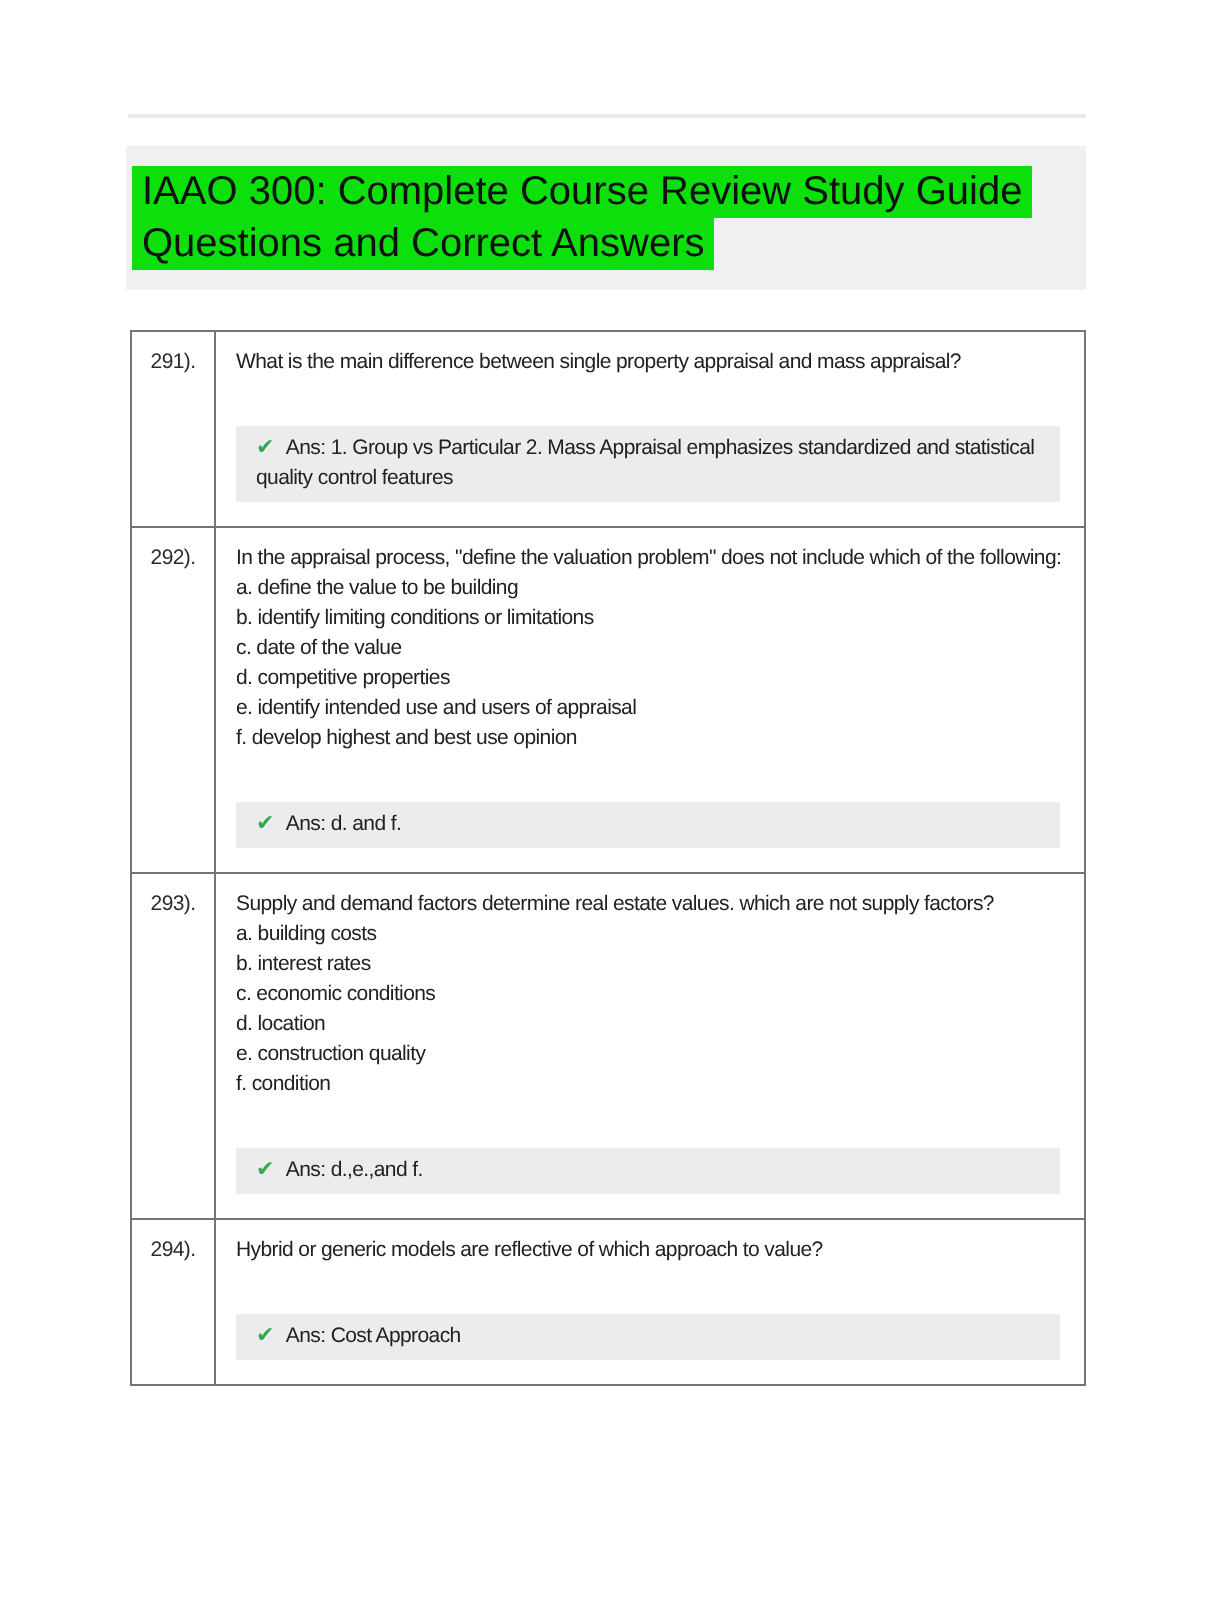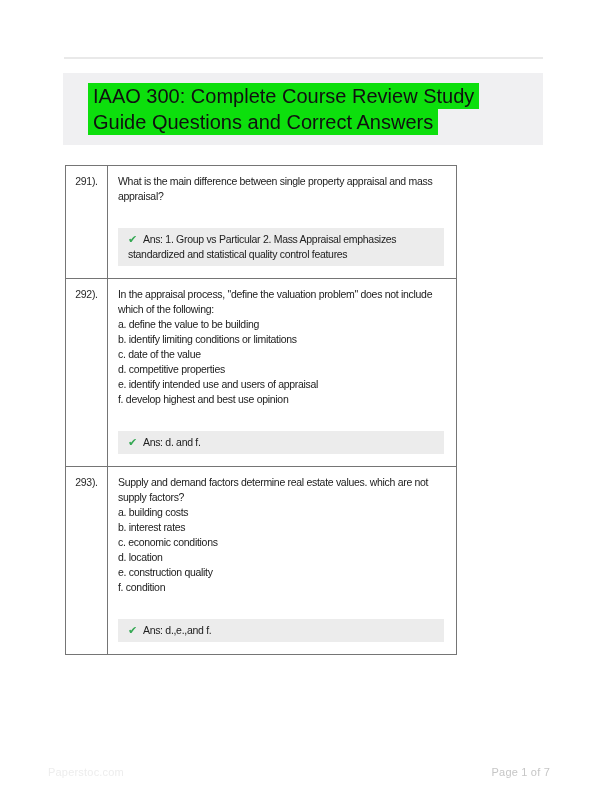--- a/index.html
+++ b/index.html
@@ -22,21 +22,21 @@
     width: 479px;
     height: 0;
     border-top: 2px solid #e9e9e9;
   }
   .title-block {
     position: absolute;
     left: 63px;
     top: 73px;
     width: 480px;
     background: #f0f0f2;
-    padding: 10px 25px;
+    padding: 10px 3px;
   }
   .title-text {
     display: inline;
     font-size: 20px;
     line-height: 26px;
     font-weight: 500;
     color: #101010;
     background: #0ddf0d;
     padding: 2px 5px;
     -webkit-box-decoration-break: clone;
@@ -45,21 +45,21 @@
   .table-clip {
     position: absolute;
     left: 65px;
     top: 165px;
     width: 480px;
     height: 586px;
     overflow: hidden;
   }
   table.qa-table {
     border-collapse: collapse;
-    width: 392px;
+    width: 478px;
     font-size: 10.5px;
     letter-spacing: -0.3px;
     line-height: 15px;
     color: #212121;
   }
   table.qa-table, table.qa-table td {
     border: 1px solid #757575;
   }
   td.num {
     width: 42px;
@@ -145,22 +145,27 @@
                 <div>a. building costs</div>
                 <div>b. interest rates</div>
                 <div>c. economic conditions</div>
                 <div>d. location</div>
                 <div>e. construction quality</div>
                 <div>f. condition</div>
               </div>
               <div class="answer-box"><span class="check-icon">✔</span><span>Ans: d.,e.,and f.</span></div>
             </td>
           </tr>
+          <tr>
+            <td class="num">294).</td>
+            <td class="content">
+              <div class="question-text">
+                <div>Hybrid or generic models are reflective of which approach to value?</div>
+              </div>
+              <div class="answer-box"><span class="check-icon">✔</span><span>Ans: Cost Approach</span></div>
+            </td>
+          </tr>
         </tbody>
     </table>
   </div>
 
-  <div class="footer">
-    <span class="watermark">Paperstoc.com</span>
-    <span class="page-label">Page 1 of 7</span>
-  </div>
 
 </div>
 
 </body></html>

